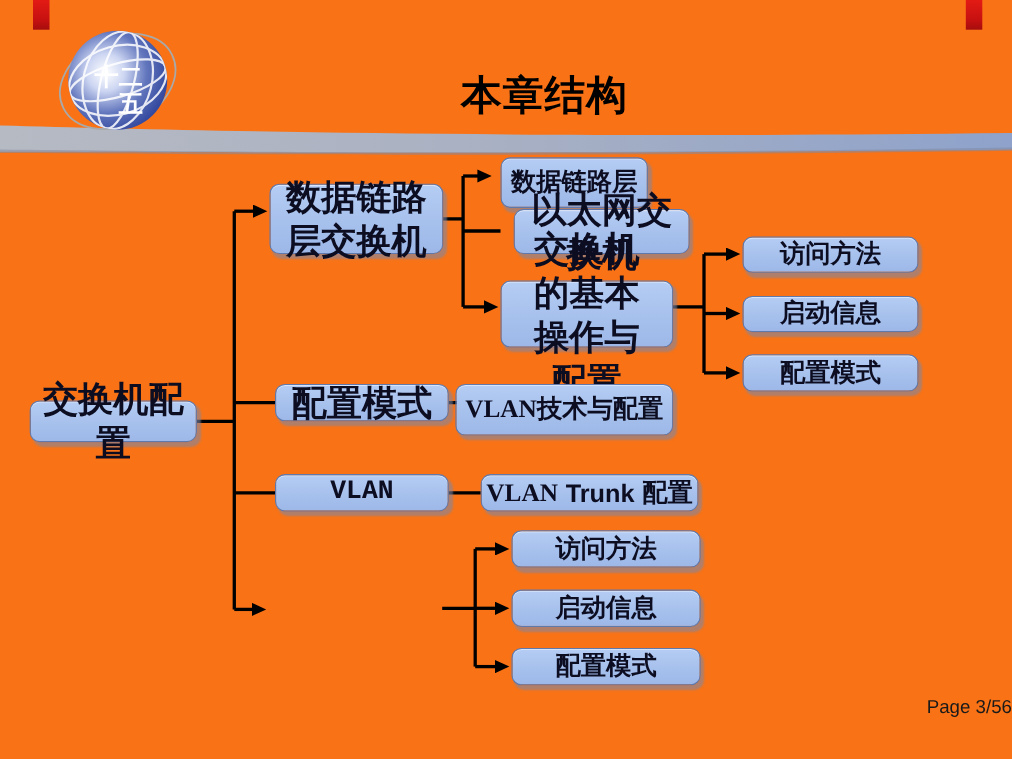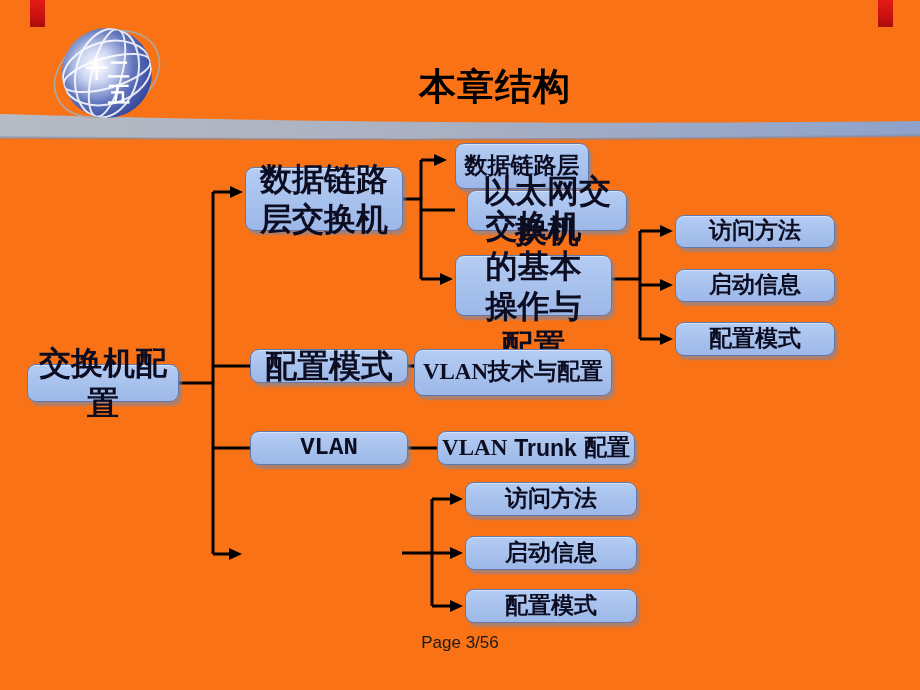--- a/index.html
+++ b/index.html
@@ -24,21 +24,21 @@
     display:flex;align-items:center;justify-content:center;text-align:center;
     font-weight:bold;color:#0d0d22;font-size:32px;line-height:1.25;
     font-family:"Liberation Serif","DejaVu Serif",serif;
   }
   .node.small{font-size:23px;}
   .node.mono{font-family:"Liberation Mono","DejaVu Sans Mono",monospace;font-size:24px;}
   .trunk-word{font-family:"Liberation Sans","DejaVu Sans",sans-serif;margin:0 7px;text-align:right;}
   
   #wires{position:absolute;left:0;top:0;width:920px;height:690px;pointer-events:none;}
   
-  #footer{position:absolute;left:0;top:633px;width:920px;text-align:center;
+  #footer{position:absolute;left:0;top:633px;width:920px;text-align:right;
     font-family:"Liberation Sans","DejaVu Sans",sans-serif;font-size:17px;color:#1a1a1a;}
 </style>
 </head>
 <body>
 
 <div id="slide">
 
   <div class="ribbon-red" style="left:30px"></div>
   <div class="ribbon-red" style="left:878px"></div>
 

